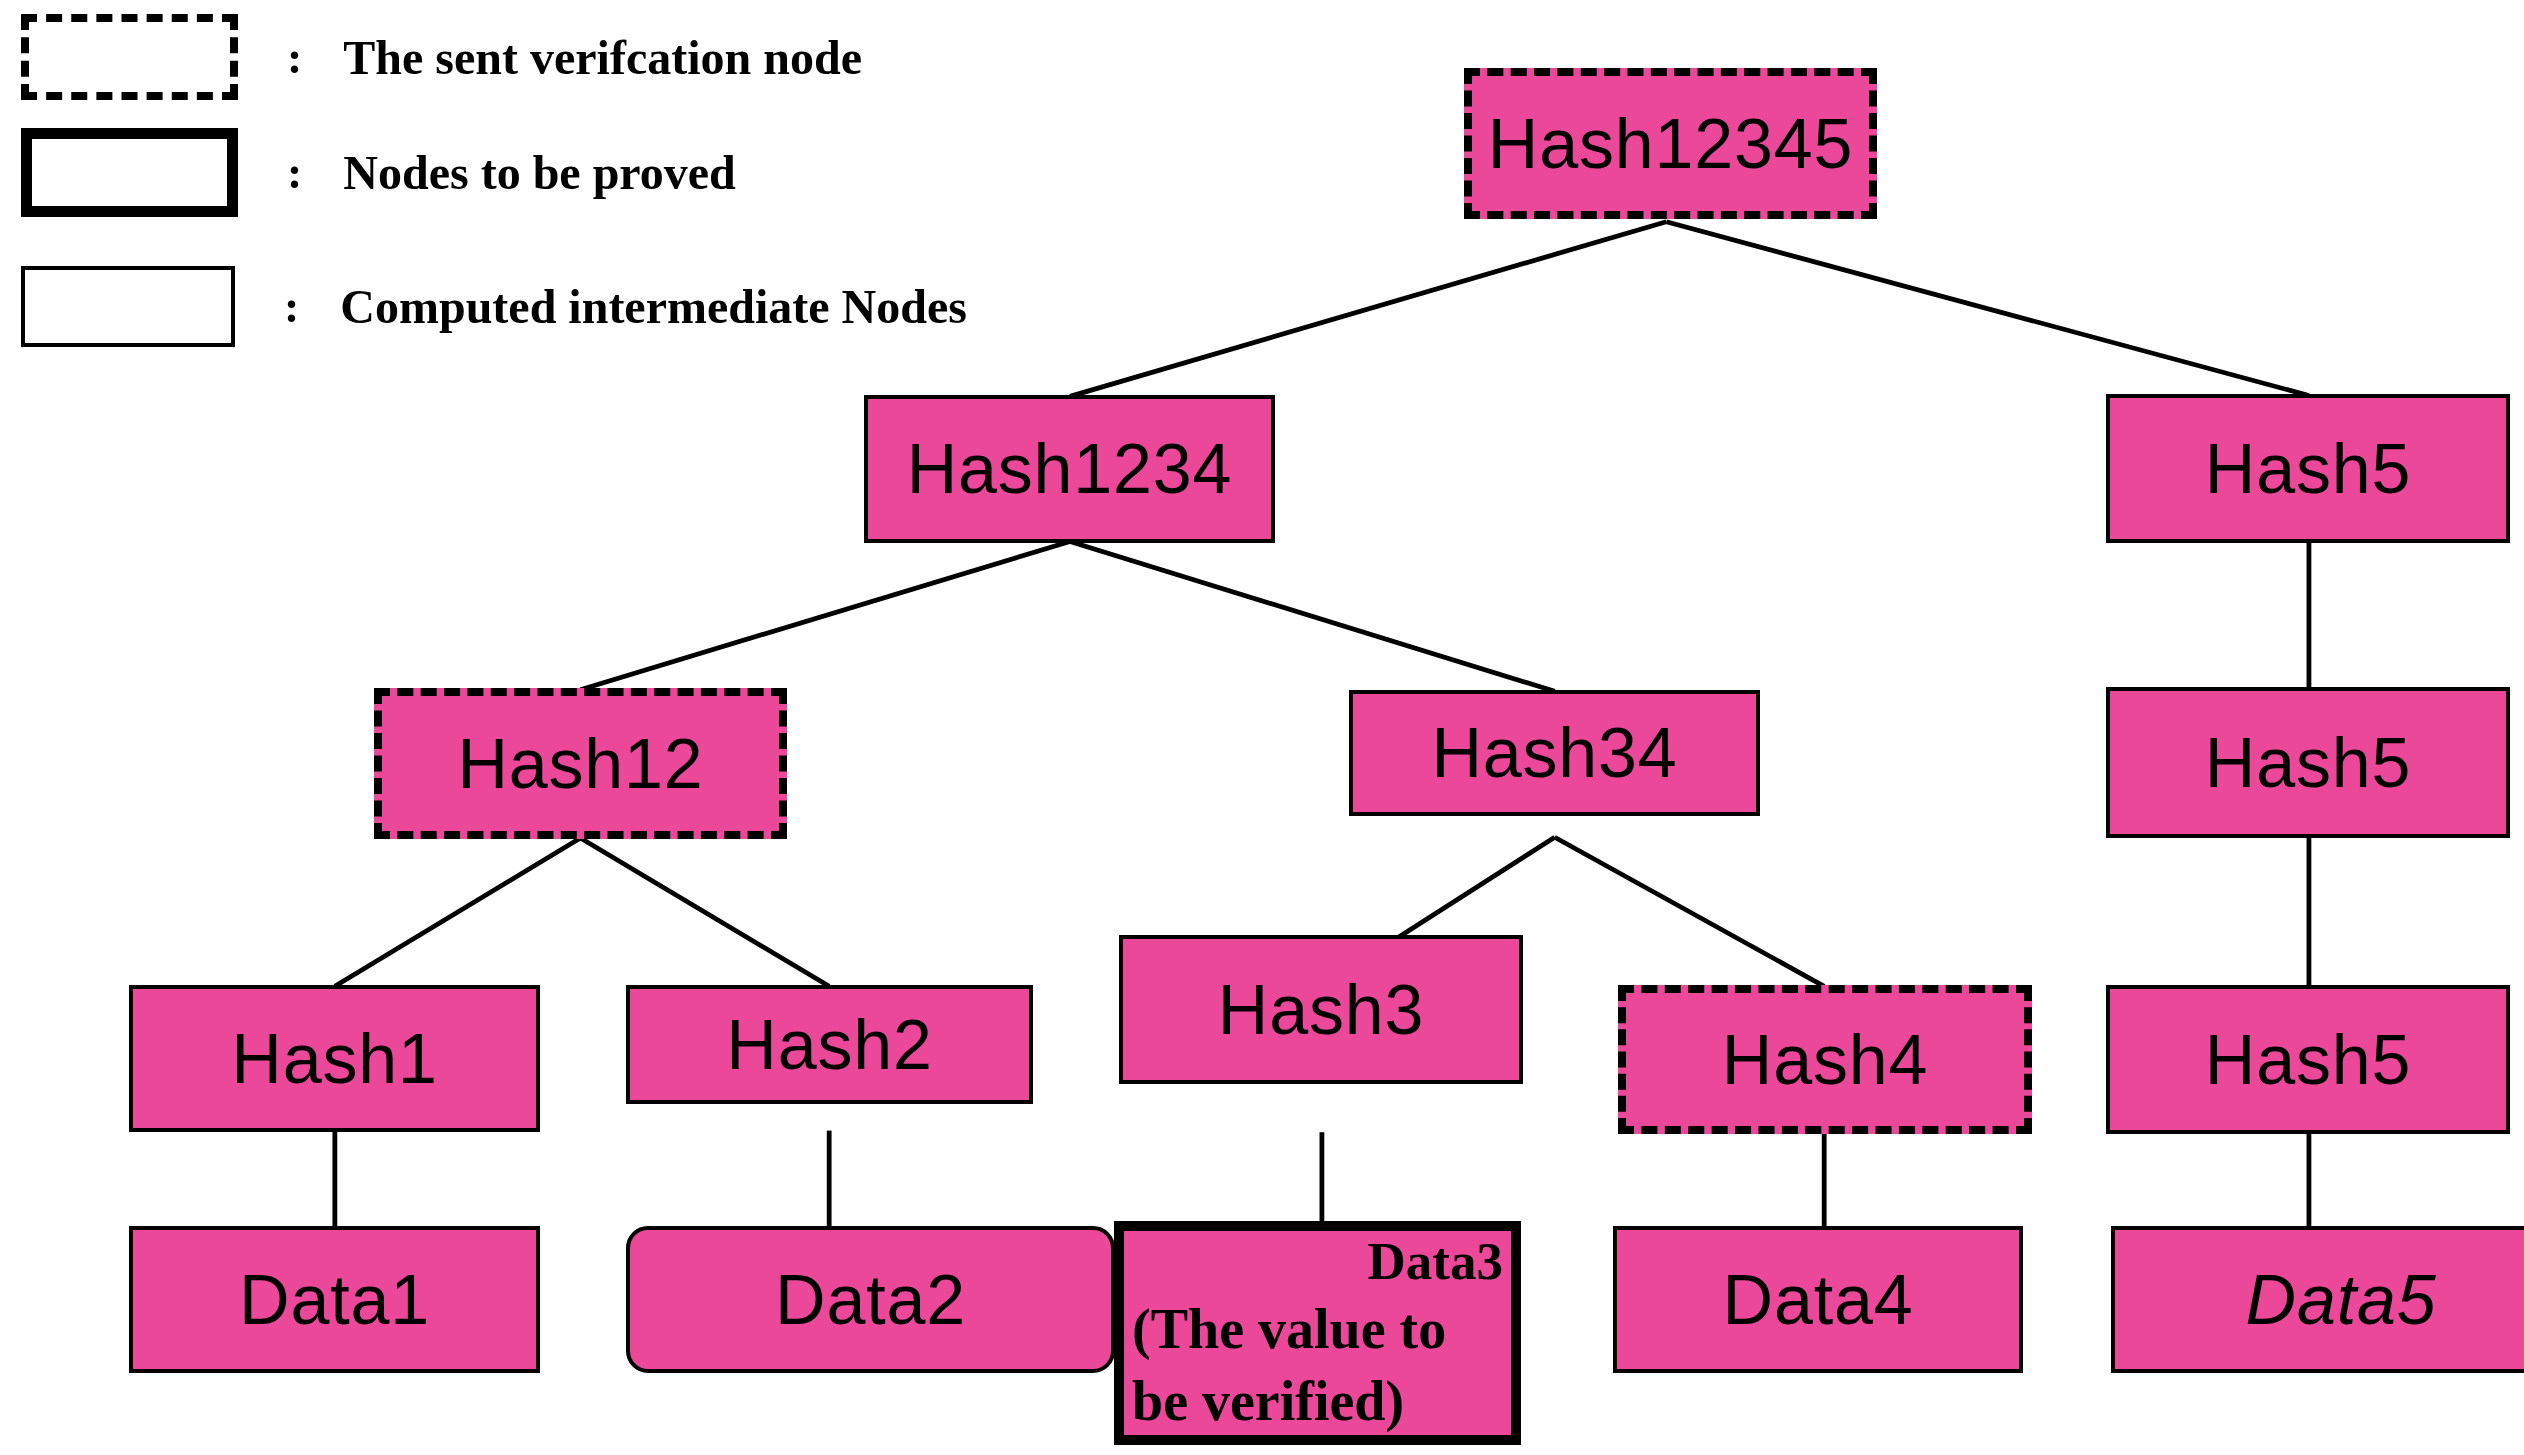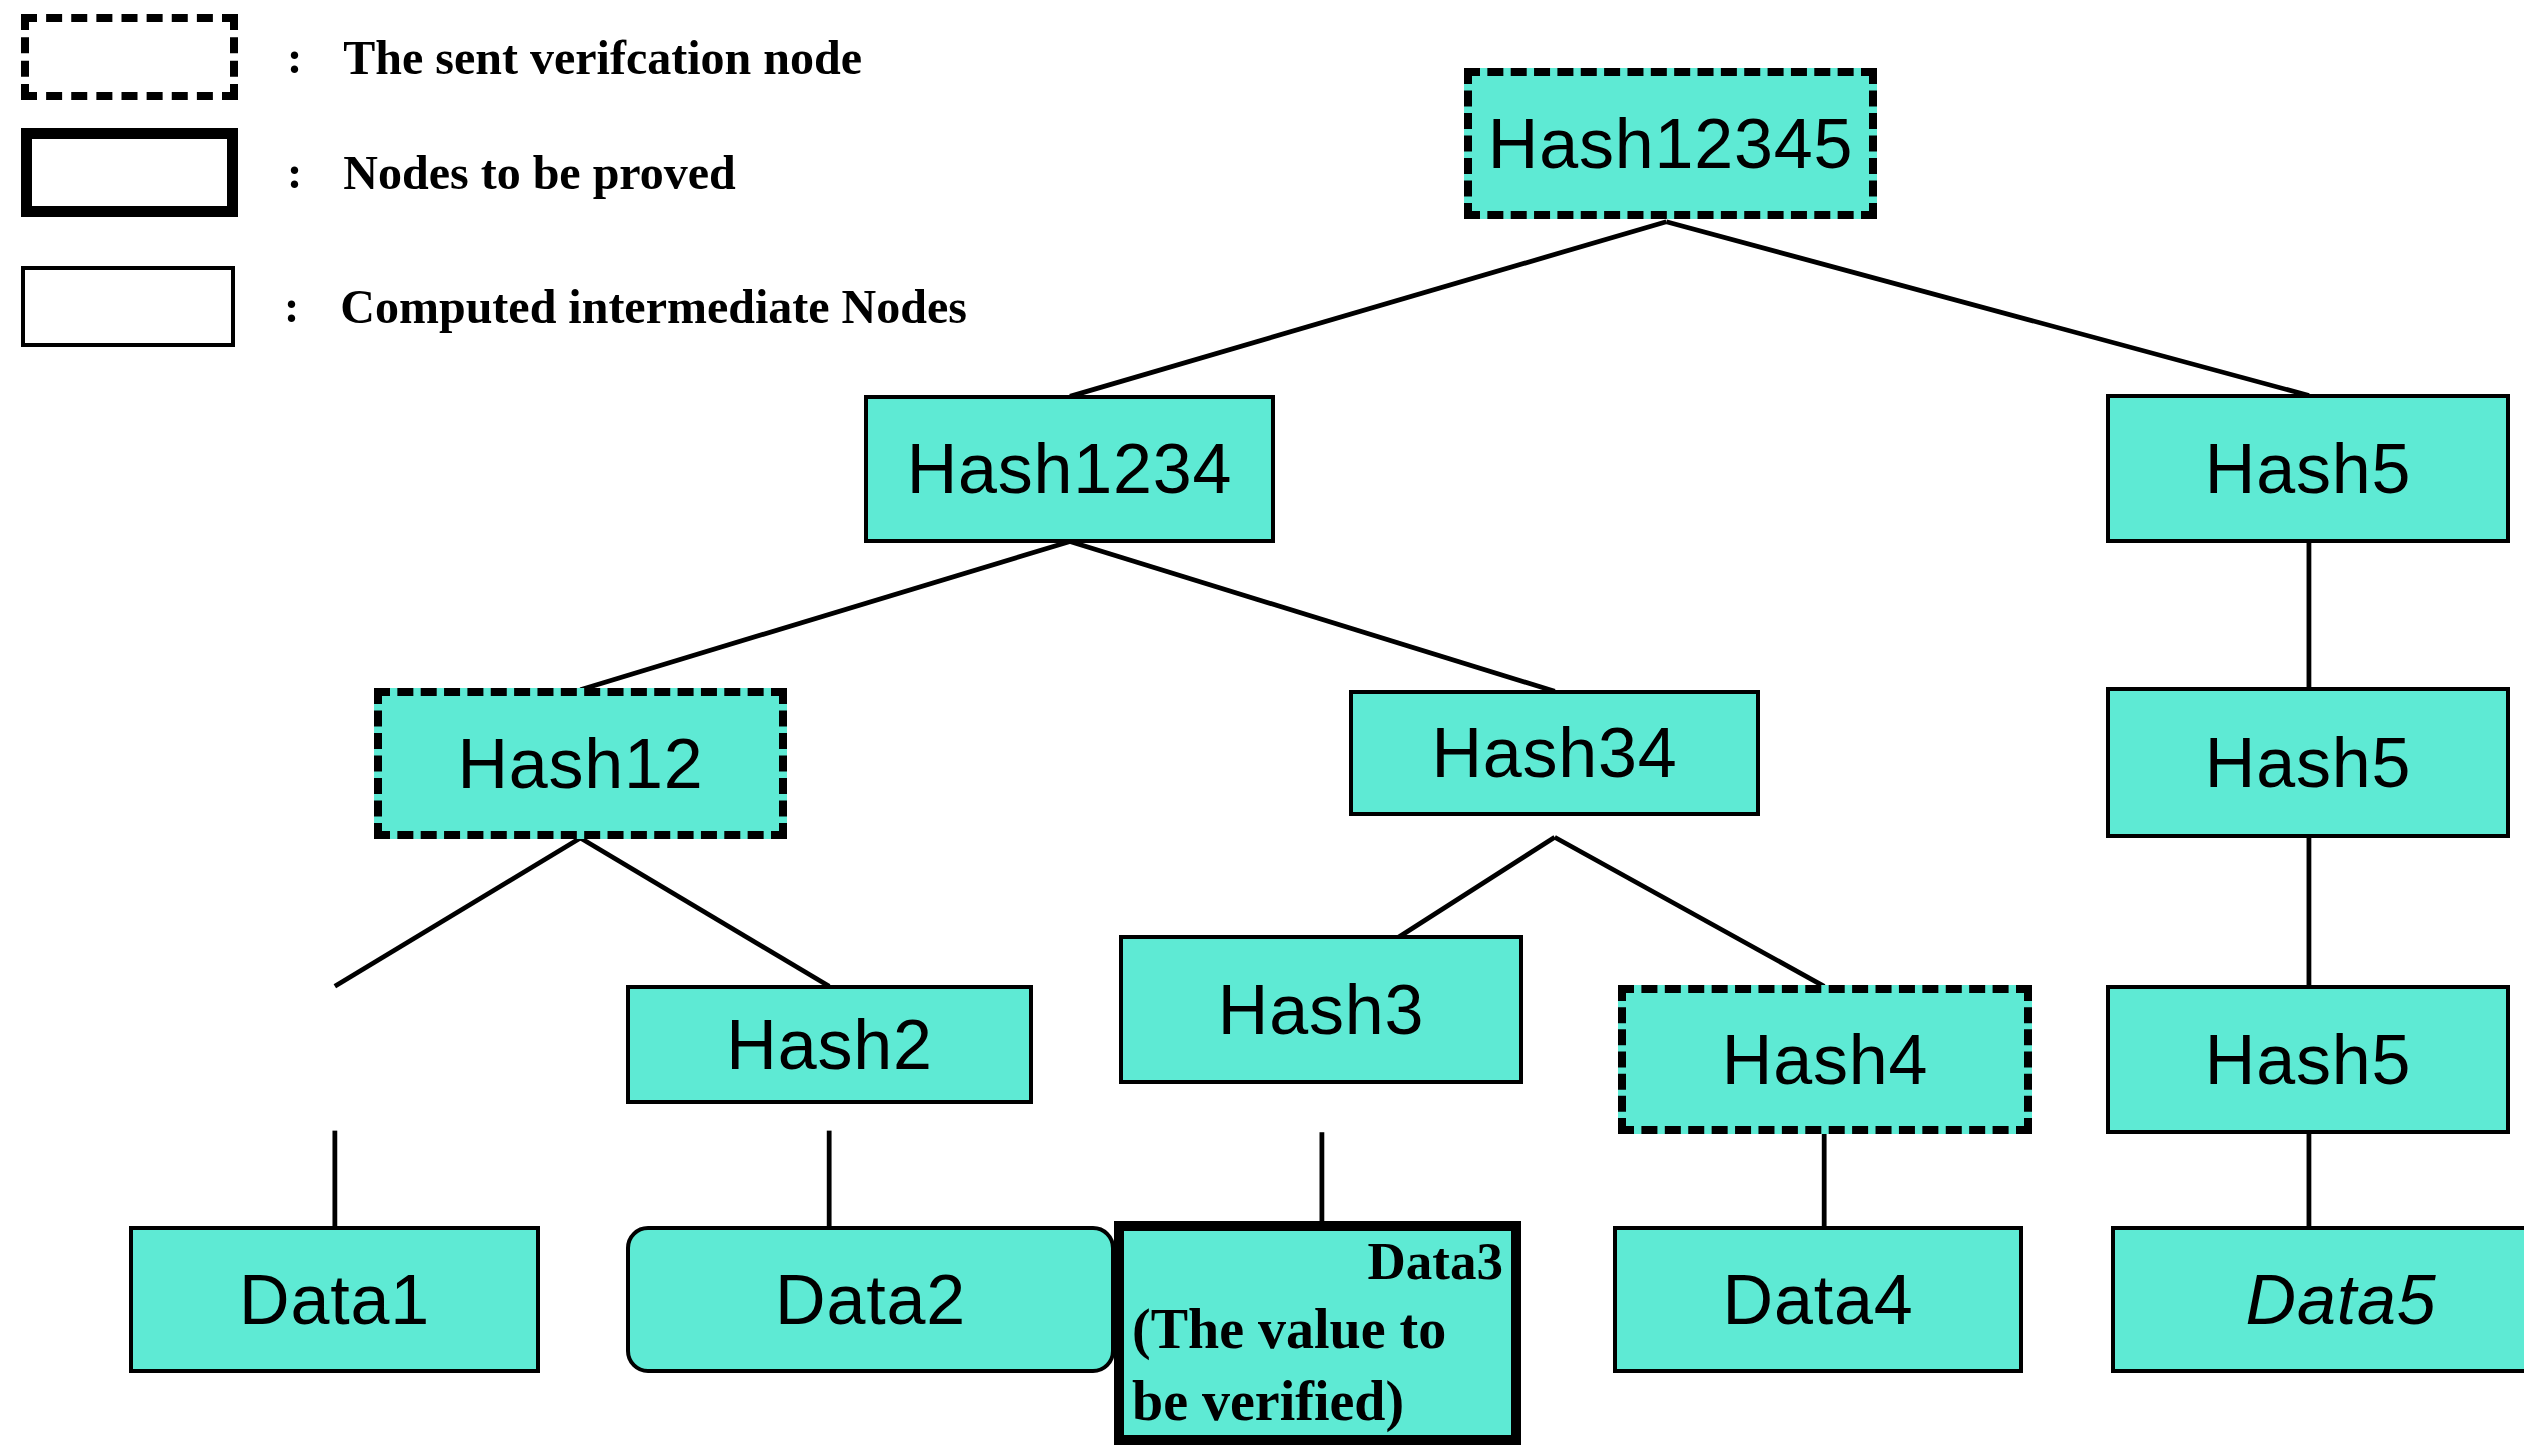--- a/index.html
+++ b/index.html
@@ -26,21 +26,21 @@
   }
   #edges line {
     stroke: #000000;
     stroke-width: 6;
   }
 
   
   .node {
     position: absolute;
     box-sizing: border-box;
-    background: #5eead4;
+    background: #ec4899;
     display: flex;
     align-items: center;
     justify-content: center;
   }
   .node.thin   { border: 4.8px solid #000000; }
   .node.dashed { border: 8px dashed #000000; }
   .node.thick  { border: 10.4px solid #000000; }
   .node-label {
     font-size: 70px;
     font-weight: 400;
@@ -154,20 +154,23 @@
   <div class="node dashed" style="left:374px; top:688px; width:413px; height:151px;">
     <span class="node-label">Hash12</span>
   </div>
   <div class="node thin" style="left:1349px; top:690px; width:411px; height:126px;">
     <span class="node-label">Hash34</span>
   </div>
   <div class="node thin" style="left:2106px; top:687px; width:404px; height:151px;">
     <span class="node-label">Hash5</span>
   </div>
 
+  <div class="node thin" style="left:129px; top:985px; width:411px; height:147px;">
+    <span class="node-label">Hash1</span>
+  </div>
   <div class="node thin" style="left:626px; top:985px; width:407px; height:119px;">
     <span class="node-label">Hash2</span>
   </div>
   <div class="node thin" style="left:1119px; top:935px; width:404px; height:149px;">
     <span class="node-label">Hash3</span>
   </div>
   <div class="node dashed" style="left:1618px; top:985px; width:414px; height:149px;">
     <span class="node-label">Hash4</span>
   </div>
   <div class="node thin" style="left:2106px; top:985px; width:404px; height:149px;">

